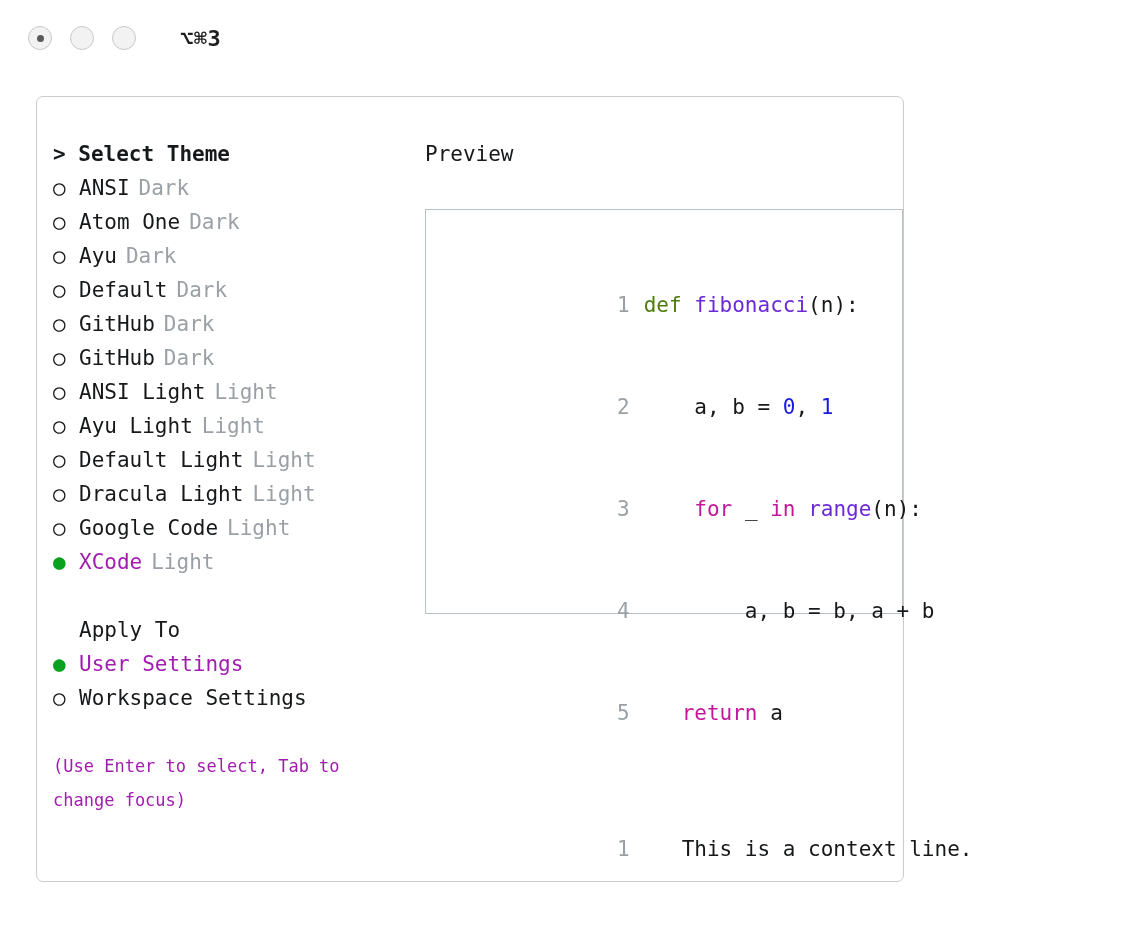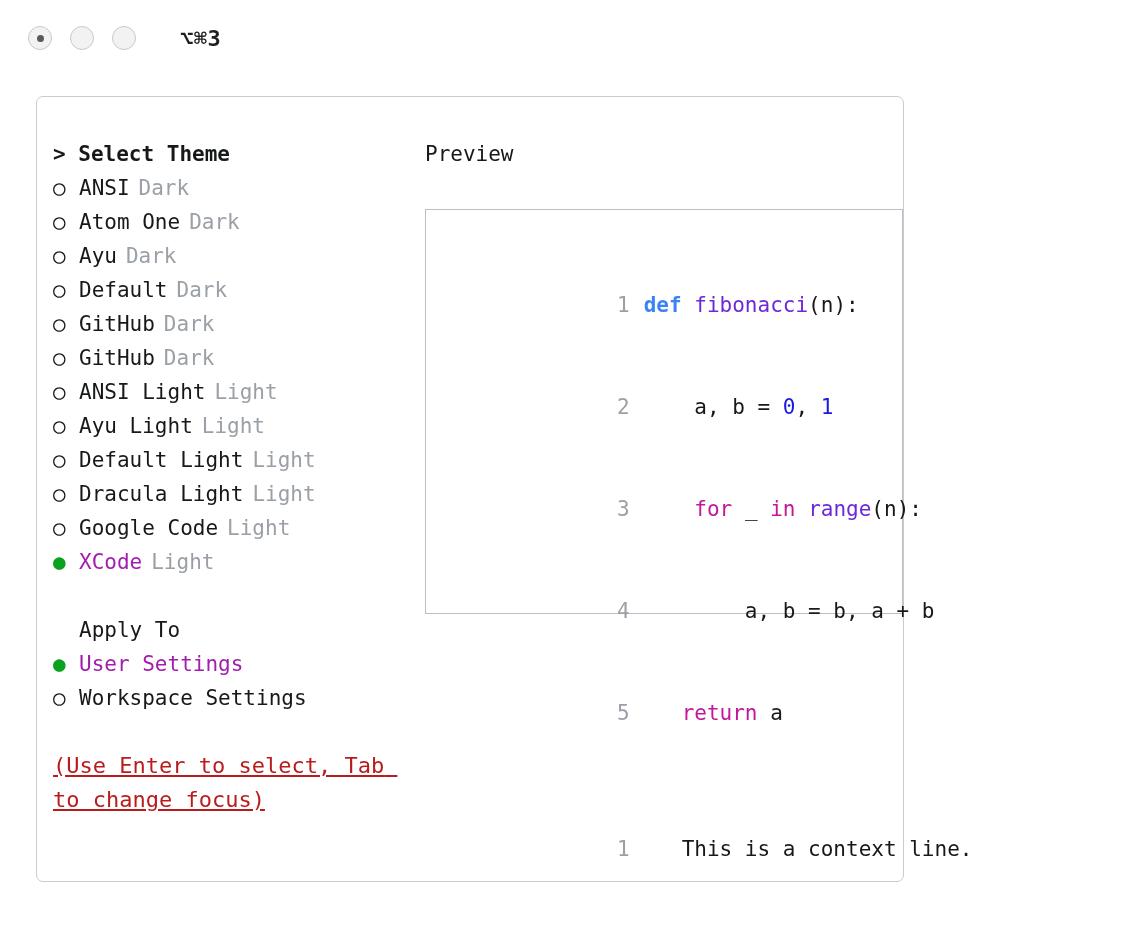--- a/index.html
+++ b/index.html
@@ -107,27 +107,26 @@
   .opt.selected .label {
     color: #a21caf;
   }
   .label { color: #16181a; }
   .variant {
     color: #9aa0a6;
     padding-left: 9px;
   }
   .spacer { height: 34px; }
   .hint {
-    font-size: 22px;
-    line-height: 34px;
-    color: #b91c1c;
+    font-size: 17px;
+    line-height: 34px;
+    color: #a21caf;
     white-space: pre-wrap;
     padding-top: 34px;
     max-width: 410px;
-    text-decoration: underline;
   }
   .preview-title {
     font-size: 21px;
     color: #16181a;
     line-height: 34px;
     font-weight: normal;
   }
   .preview-box {
     margin-top: 38px;
     width: 478px;
@@ -142,21 +141,21 @@
     line-height: 34px;
     white-space: pre;
   }
   .ln {
     display: inline-block;
     width: 30px;
     text-align: right;
     color: #9aa0a6;
     margin-right: 14px;
   }
-  .kw { color: #3b82f6; font-weight: bold; }
+  .kw { color: #4d7c0f; }
   .kw2 { color: #c2179b; }
   .fn { color: #6d28d9; }
   .num { color: #1a1ae0; }
   .plain { color: #16181a; }
   .ctx { color: #16181a; }
   .blank { height: 34px; }
 </style>
 </head>
 <body>
 

